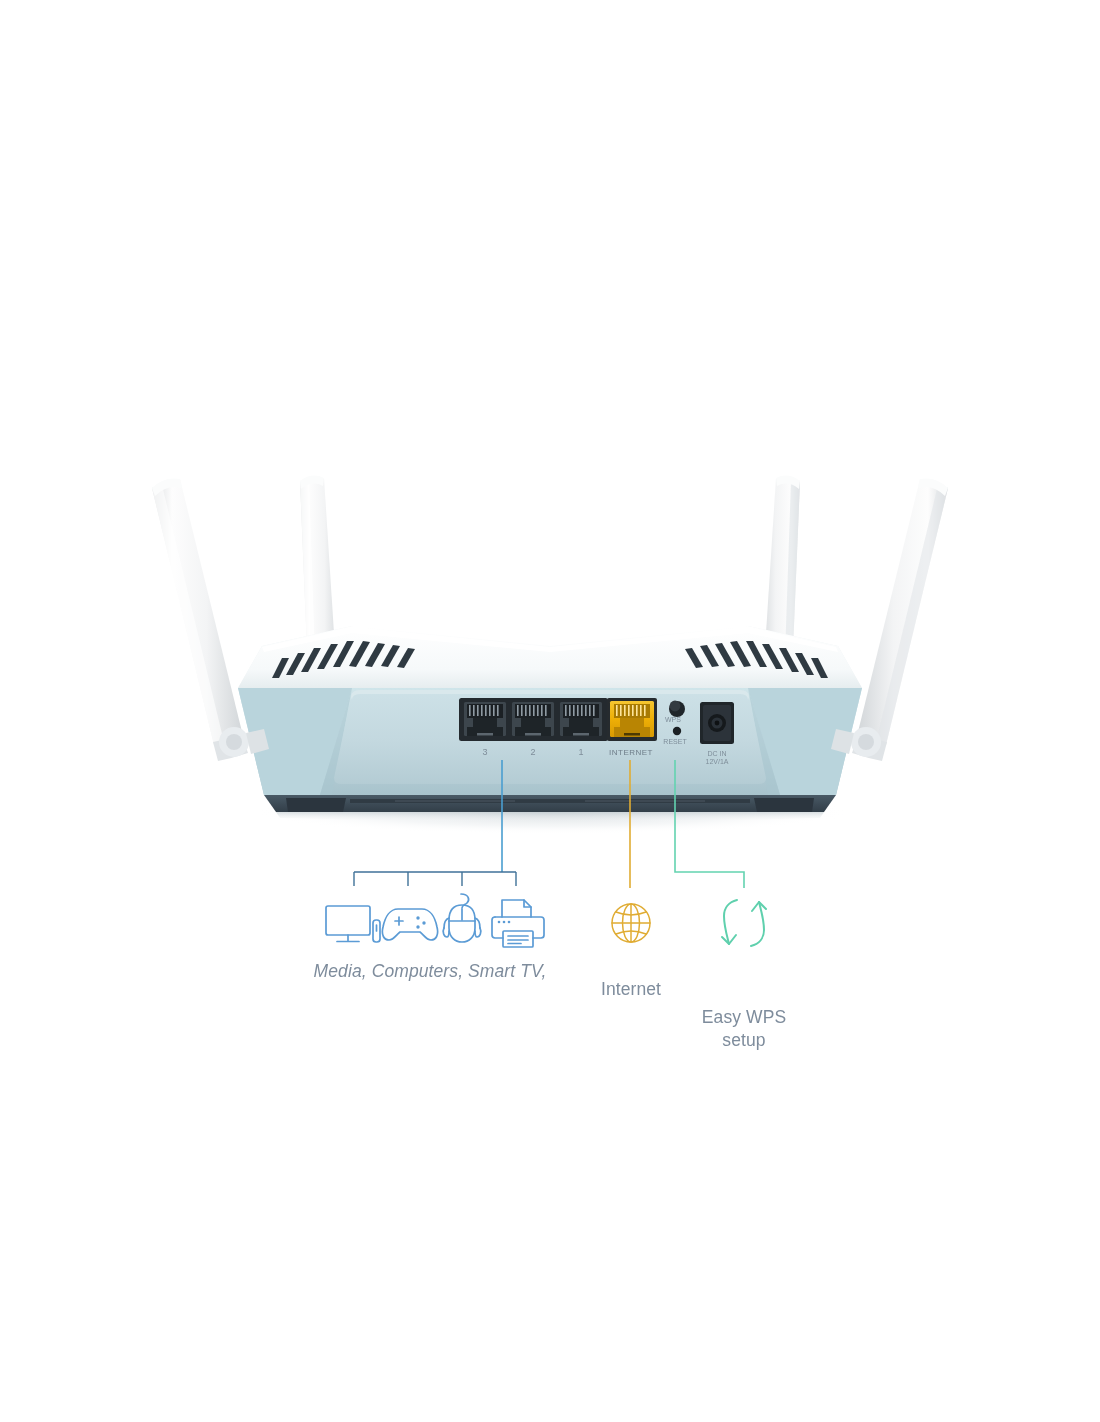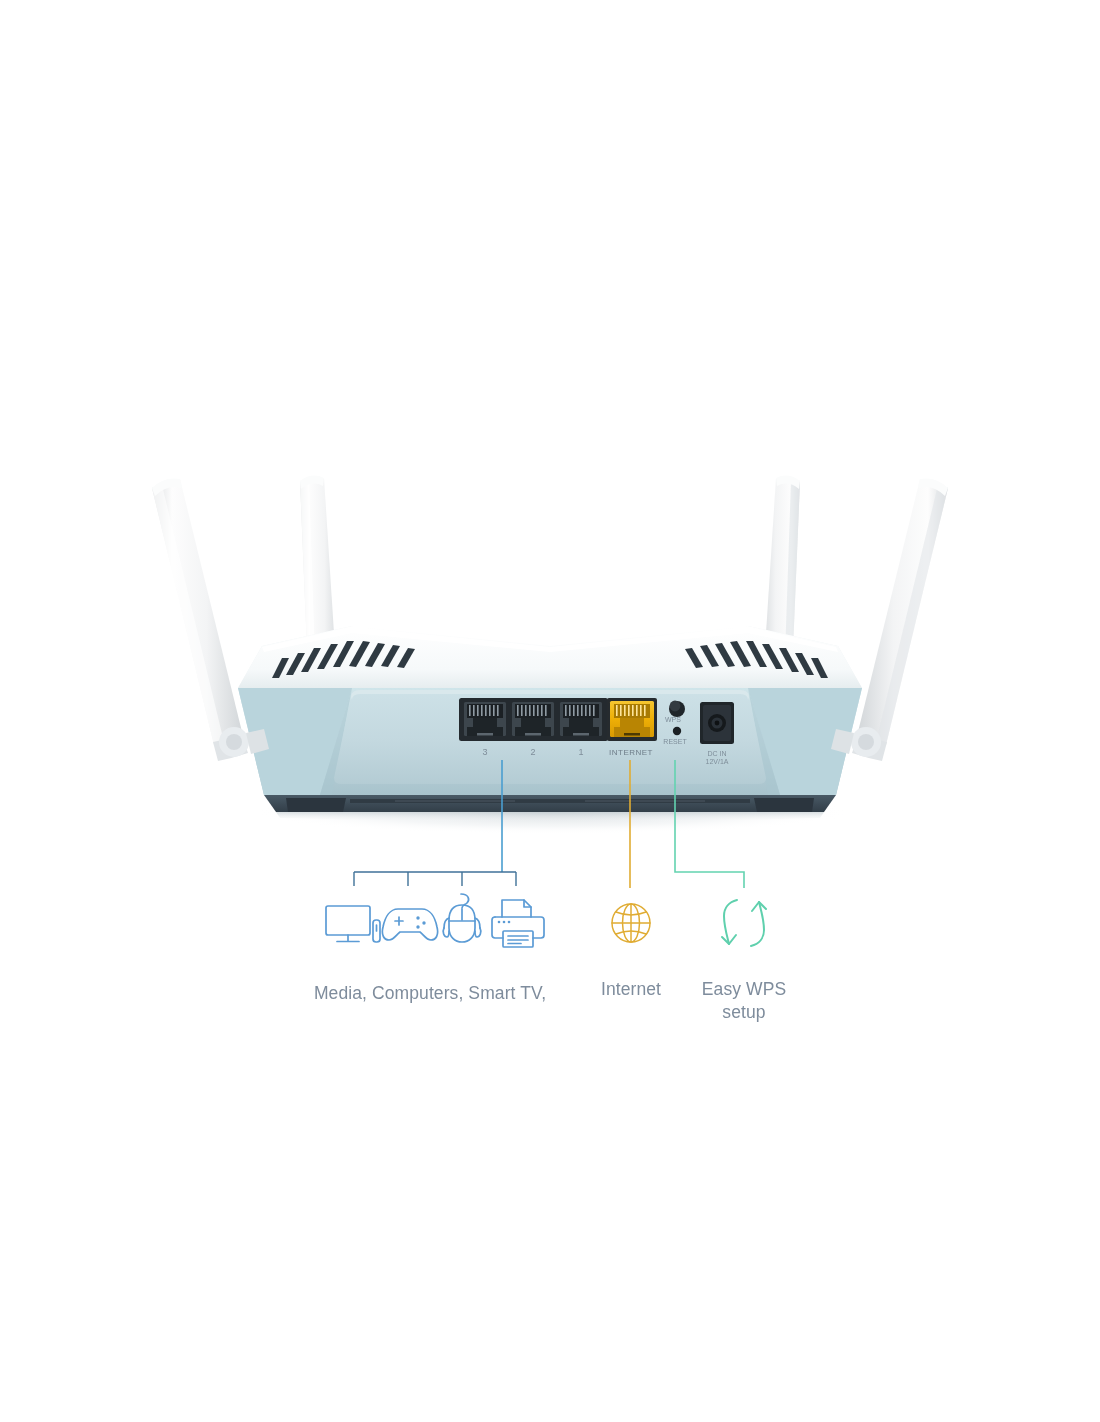--- a/index.html
+++ b/index.html
@@ -413,26 +413,26 @@
     <svg width="52" height="54" viewBox="0 0 52 54">
       <g fill="none" stroke="#5fd0ad" stroke-width="2" stroke-linecap="round" stroke-linejoin="round">
         <path d="M19 4 c-8 2 -13 8 -13 16 c0 10 3 20 5 28"></path>
         <path d="M4 41 l7 7 l7 -9"></path>
         <path d="M33 50 c8 -2 13 -8 13 -16 c0 -10 -3 -20 -5 -28"></path>
         <path d="M48 13 l-7 -7 l-7 9"></path>
       </g>
     </svg>
   </div>
 
-  <div class="caption" style="left:280px; top:982px; width:300px;">
+  <div class="caption" style="left:280px; top:960px; width:300px;font-style:italic;">
     <div>Media, Computers, Smart TV,</div>
   </div>
 
   <div class="caption" style="left:560px; top:978px; width:142px;">
     <div>Internet</div>
   </div>
 
-  <div class="caption" style="left:680px; top:978px; width:128px;">
+  <div class="caption" style="left:680px; top:1006px; width:128px;">
     <div>Easy WPS</div>
     <div>setup</div>
   </div>
 
 </div>
 
 </body></html>

